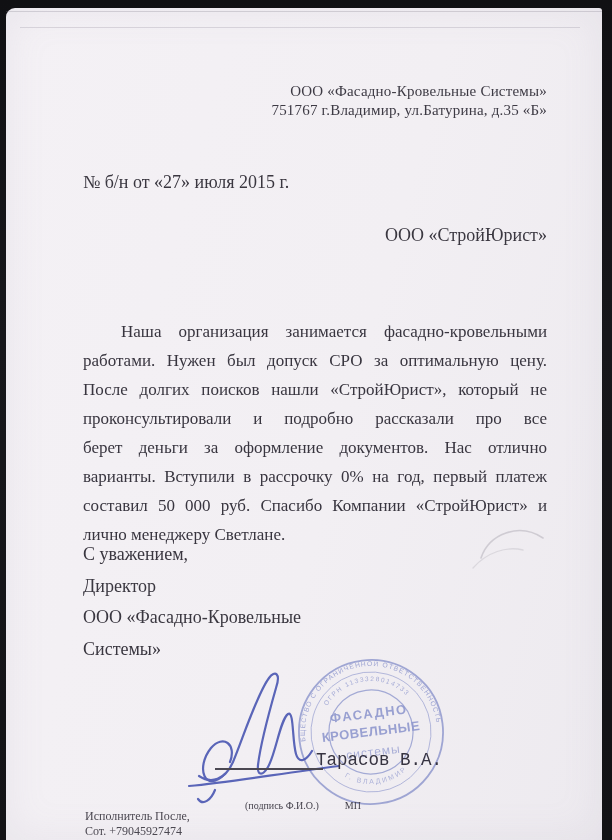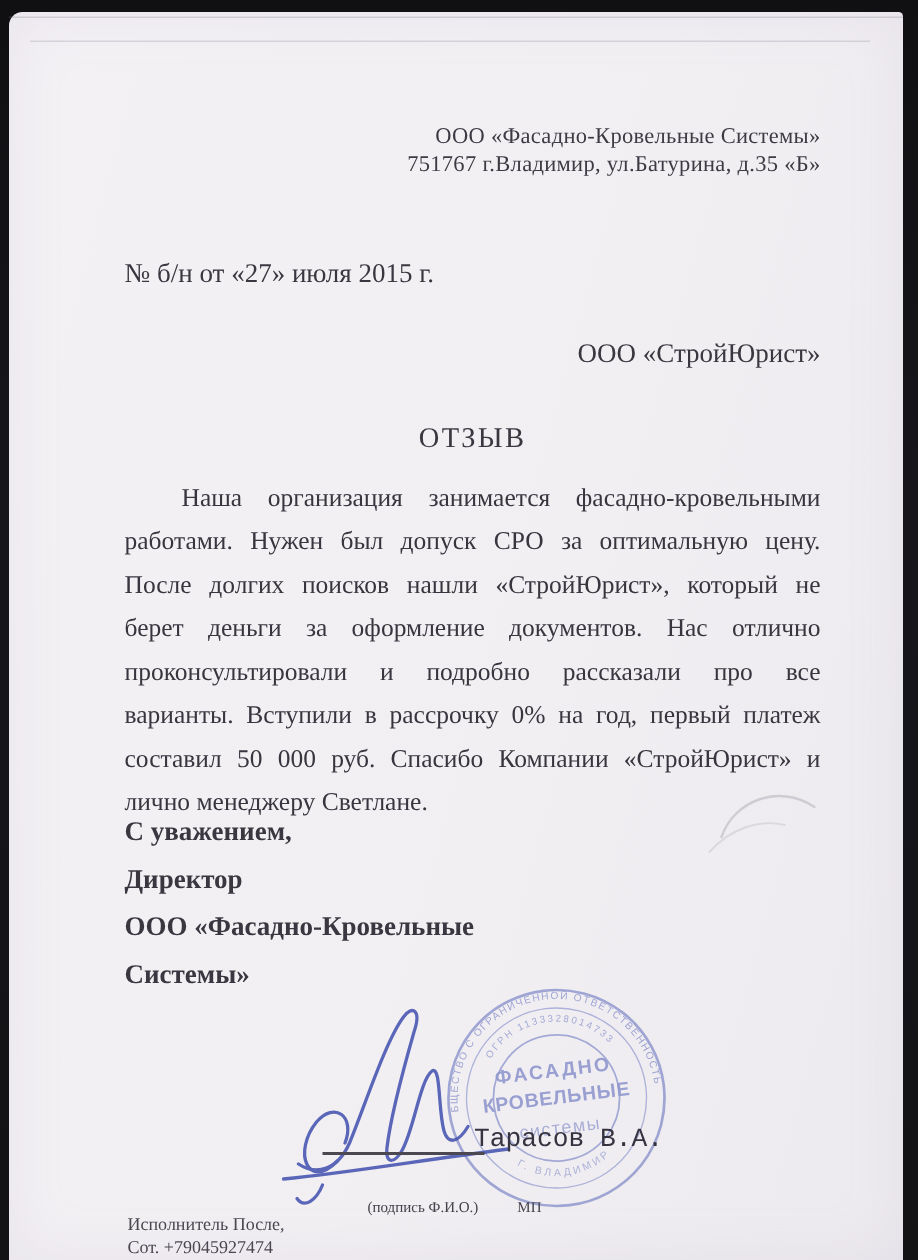--- a/index.html
+++ b/index.html
@@ -84,21 +84,20 @@
     text-align: justify;
     text-align-last: justify;
     white-space: normal;
     color: #38353f;
   }
   .bl.first { padding-left: 38px; }
   .bl.last  { text-align-last: left; }
   .closing {
     top: 531px;
     font-size: 18px;
-    font-weight: bold;
   }
   .closing div {
     height: 31.5px;
     line-height: 31.5px;
   }
   .sig-rule {
     position: absolute;
     left: 209px;
     top: 760px;
     width: 108px;
@@ -163,28 +162,27 @@
 
   <div class="col letterhead" style="position:absolute;">
     <div>ООО «Фасадно-Кровельные Системы»</div>
     <div>751767 г.Владимир, ул.Батурина, д.35 «Б»</div>
   </div>
 
   <div class="col ref-line" style="position:absolute;">№ б/н от «27» июля 2015 г.</div>
 
   <div class="col addressee" style="position:absolute;">ООО «СтройЮрист»</div>
 
-  <div class="col doc-title" style="position:absolute;">ОТЗЫВ</div>
 
   <div class="col body-par" style="position:absolute;">
     <div class="bl first">Наша организация занимается фасадно-кровельными</div>
     <div class="bl">работами. Нужен был допуск СРО за оптимальную цену.</div>
     <div class="bl">После долгих поисков нашли «СтройЮрист», который не</div>
+    <div class="bl">проконсультировали и подробно рассказали про все</div>
     <div class="bl">берет деньги за оформление документов. Нас отлично</div>
-    <div class="bl">проконсультировали и подробно рассказали про все</div>
     <div class="bl">варианты. Вступили в рассрочку 0% на год, первый платеж</div>
     <div class="bl">составил 50 000 руб. Спасибо Компании «СтройЮрист» и</div>
     <div class="bl last">лично менеджеру Светлане.</div>
   </div>
 
   <div class="col closing" style="position:absolute;">
     <div>С уважением,</div>
     <div>Директор</div>
     <div>ООО «Фасадно-Кровельные</div>
     <div>Системы»</div>

